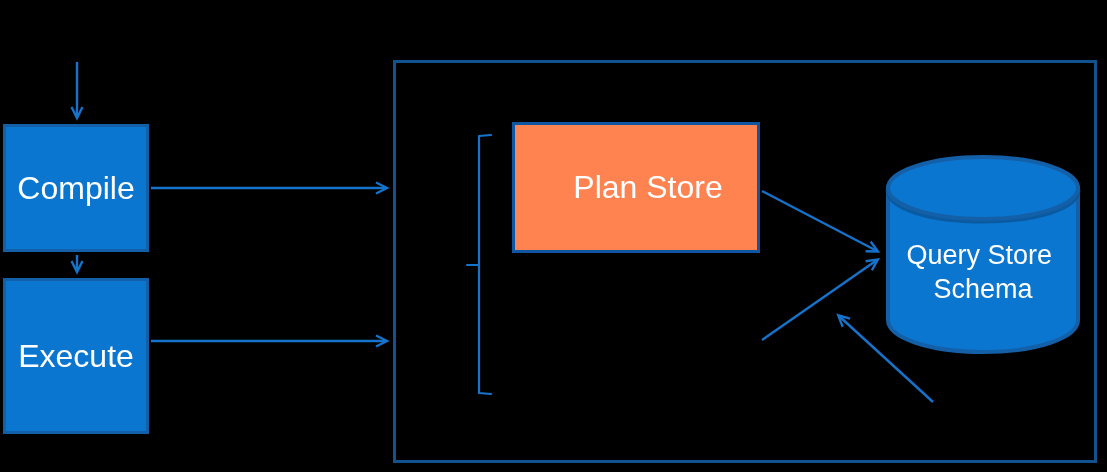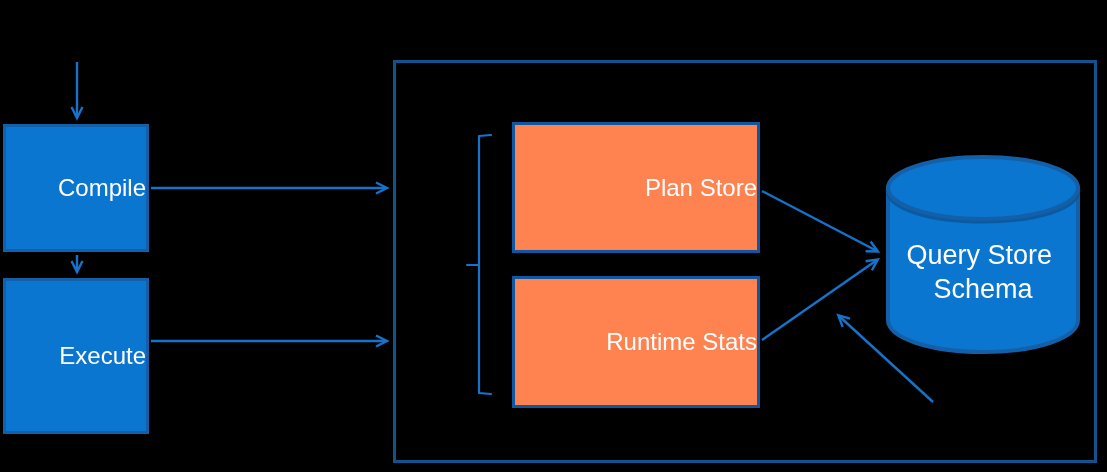--- a/index.html
+++ b/index.html
@@ -19,23 +19,23 @@
     position: absolute;
     left: 0;
     top: 0;
     width: 1107px;
     height: 472px;
   }
   .node {
     position: absolute;
     display: flex;
     align-items: center;
-    justify-content: flex-end;
+    justify-content: center;
     color: #ffffff;
-    font-size: 24px;
+    font-size: 32px;
     font-weight: 400;
     box-sizing: border-box;
     text-align: center;
   }
   .node-blue {
     background: #0b76cf;
     border: 3px solid #1460a8;
   }
   .node-orange {
     background: #ff8351;
@@ -108,17 +108,14 @@
   </div>
 
   <div class="node node-blue execute-box">
     <span>Execute</span>
   </div>
 
   <div class="node node-orange plan-store-box">
     <span>Plan Store</span>
   </div>
 
-  <div class="node node-orange runtime-stats-box">
-    <span>Runtime Stats</span>
-  </div>
 
 </div>
 
 </body></html>

